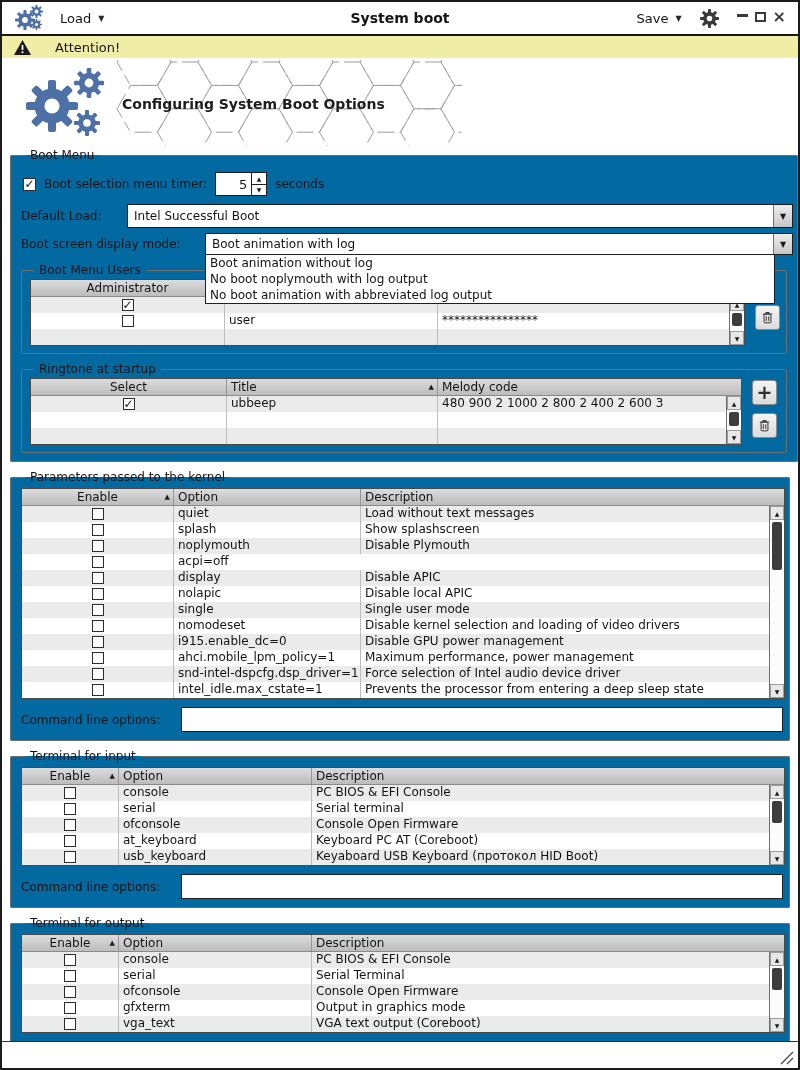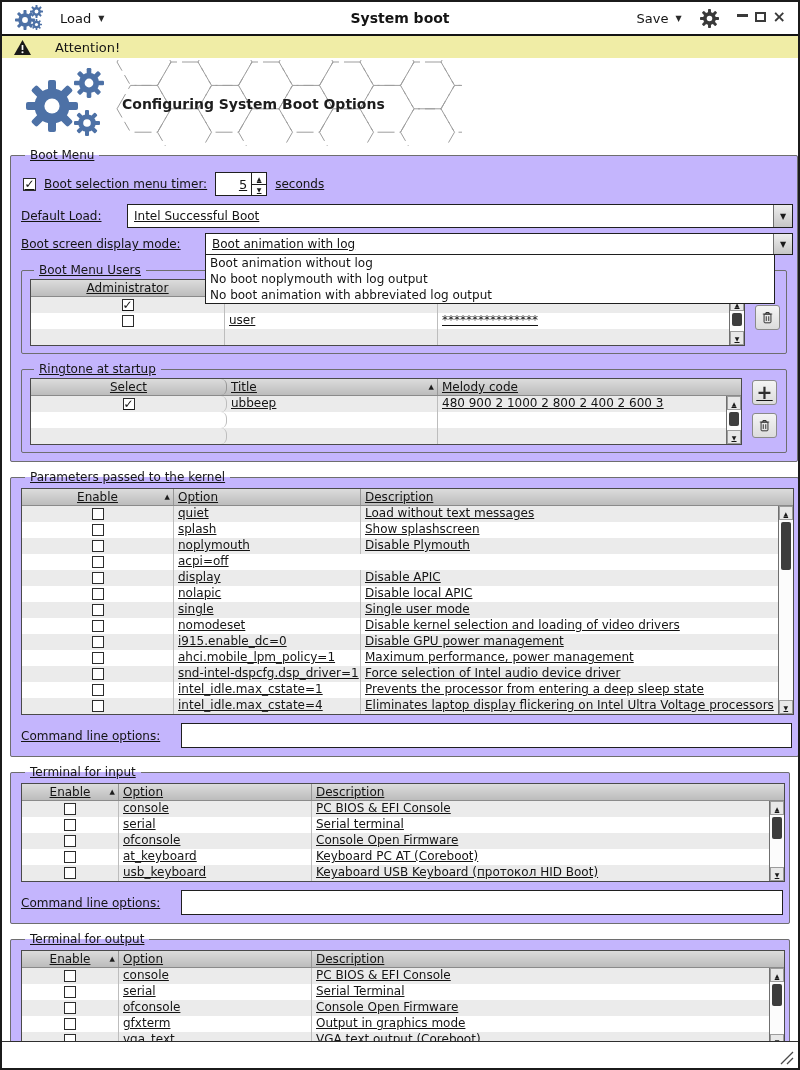--- a/index.html
+++ b/index.html
@@ -22,21 +22,21 @@
   
   .attention { height:22px; background:#f0eda6; display:flex; align-items:center; gap:24px; padding-left:12px; font-size:13px; }
 
   
   .banner { position:relative; height:90px; background:#fff;padding-left:8px; }
   .hexpat { position:absolute; left:112px; top:2px; }
   .banner-logo { position:absolute; left:20px; top:8px; color:#4d71a6; }
   .banner-title { position:absolute; left:120px; top:38px; font-weight:bold; font-size:14px; color:#1d1d1d; }
 
   
-  fieldset { border:1px solid #6e6e6e; border-radius:2px; margin:0 8px 8px 8px; padding:4px 4px 8px 10px; background:#c4b5fd;text-decoration:underline; }
+  fieldset { border:1px solid #6e6e6e; border-radius:2px; margin:0 8px 8px 8px; padding:4px 4px 8px 10px; background:#0369a1; }
   fieldset.inner { margin:8px 6px 0 0; padding:2px 6px 7px 8px; }
   legend { font-size:12px; padding:0 5px; margin-left:4px; color:#161616; }
 
   
   .frow { display:flex; align-items:center; font-size:12px; }
   .row-timer { margin:6px 0 8px 2px; gap:8px; }
   .row-default { margin-bottom:5px; gap:8px; }
   .lbl { white-space:nowrap; }
   .lbl-default { width:98px; }
   .lbl-mode { width:184px; }
@@ -66,21 +66,21 @@
   .tr.odd { background:#ebebeb; }
   .td { padding:0 4px; border-right:1px solid #bdbdbd; font-size:12px; line-height:15px; white-space:nowrap; overflow:hidden; }
   .td:last-child { border-right:none; }
   .td.cbc { display:flex; align-items:center; justify-content:center; padding:0; }
   .td .cb { width:12px; height:12px; min-width:12px; }
 
   
   .k1 { width:152px; min-width:152px; } .k2 { width:187px; min-width:187px; } .k3 { flex:1; min-width:0; }
   .t1 { width:97px;  min-width:97px; }  .t2 { width:193px; min-width:193px; } .t3 { flex:1; min-width:0; }
   .u1 { width:194px; min-width:194px; } .u2 { width:213px; min-width:213px; } .u3 { flex:1; min-width:0; }
-  .r1 { width:196px; min-width:196px;border-radius:6px; } .r2 { width:211px; min-width:211px; } .r3 { flex:1; min-width:0; }
+  .r1 { width:196px; min-width:196px; } .r2 { width:211px; min-width:211px; } .r3 { flex:1; min-width:0; }
 
   
   .vscroll { width:15px; min-width:15px; border-left:1px solid #6f6f6f; display:flex; flex-direction:column; background:#fcfcfc; }
   .sbtn { height:14px; display:flex; align-items:center; justify-content:center; font-size:6px; color:#1a1a1a; background:#e8e8e8; border:1px solid #9c9c9c; }
   .sthumb { background:#3d3d3d; border-radius:2px; margin:2px 2px 0 2px; }
   .sfill { flex:1; }
 
   
   .btn-col { display:flex; flex-direction:column; gap:8px; margin-left:10px; }
   .sq-btn { width:25px; height:25px; border:1px solid #8a8a8a; border-radius:3px; background:linear-gradient(#f4f4f4,#dcdcdc); display:flex; align-items:center; justify-content:center; color:#2e2e2e; }
@@ -441,27 +441,20 @@
               <div class="td k2">snd-intel-dspcfg.dsp_driver=1</div>
               <div class="td k3">Force selection of Intel audio device driver</div>
             </div>
             <div class="tr">
               <div class="td cbc k1">
                 <span class="cb"></span>
               </div>
               <div class="td k2">intel_idle.max_cstate=1</div>
               <div class="td k3">Prevents the processor from entering a deep sleep state</div>
             </div>
-            <div class="tr odd">
-              <div class="td cbc k1">
-                <span class="cb"></span>
-              </div>
-              <div class="td k2">intel_idle.max_cstate=4</div>
-              <div class="td k3">Eliminates laptop display flickering on Intel Ultra Voltage processors</div>
-            </div>
           </div>
         <div class="vscroll">
           <div class="sbtn">▲</div>
           <div class="sthumb" style="height:48px"></div>
           <div class="sfill"></div>
           <div class="sbtn">▼</div>
         </div>
       </div>
     </div>
     <div class="cmdrow">

